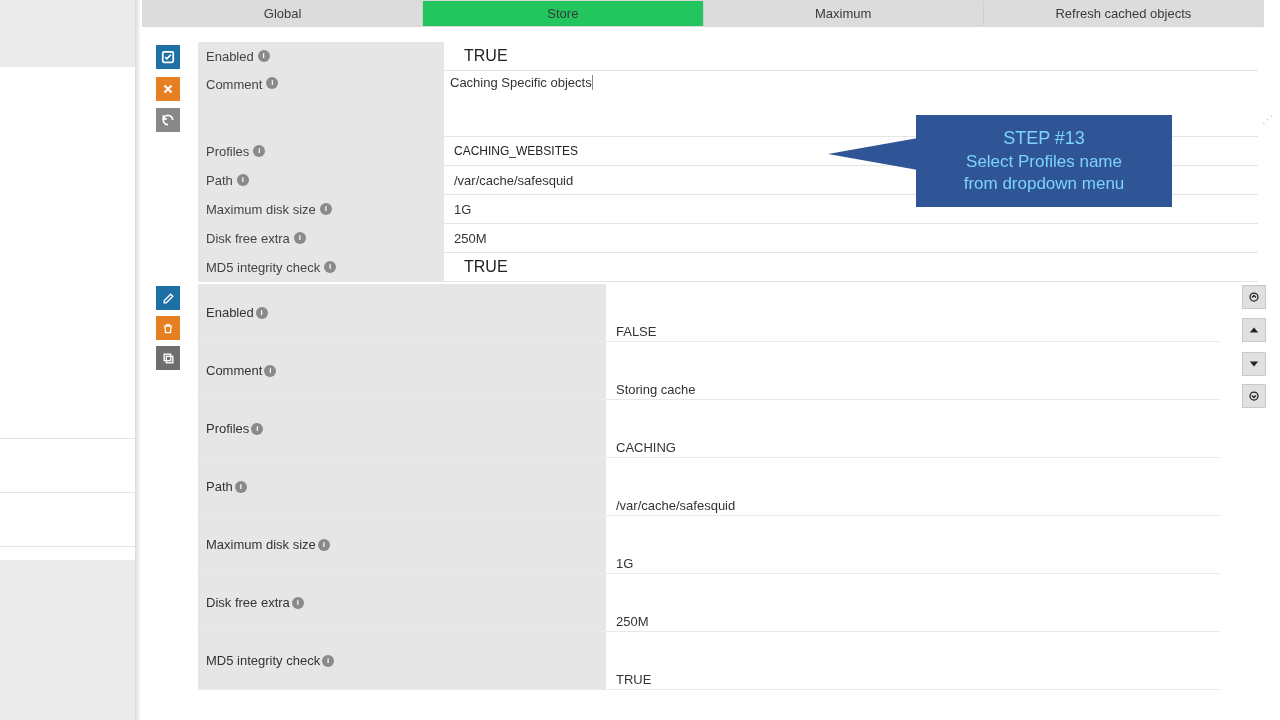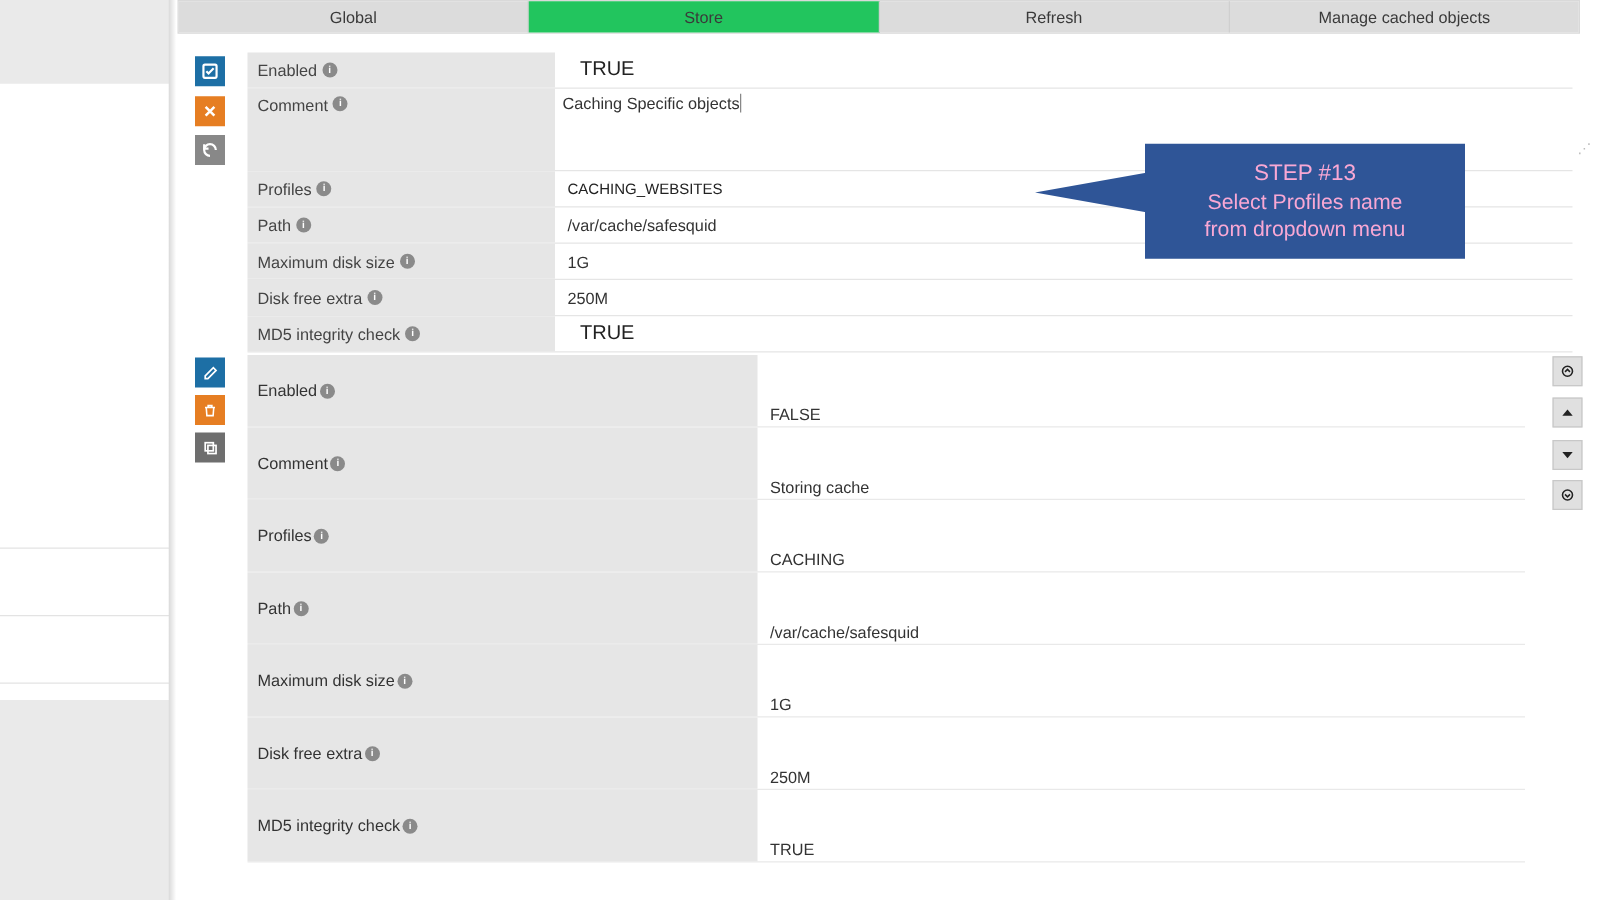--- a/index.html
+++ b/index.html
@@ -52,21 +52,21 @@
   .llab{width:392px;padding:2px 8px;display:flex;align-items:center;}
   .lval{flex:1;padding:2px 10px;margin-top:38px;}
 
   
   .sqbtn{position:absolute;right:14px;width:22px;height:22px;background:#e0e0e0;border:1px solid #c8c8c8;display:flex;align-items:center;justify-content:center;color:#333;font-weight:bold;cursor:pointer;}
 
   
   .info{display:inline-flex;align-items:center;justify-content:center;width:12px;height:12px;border-radius:50%;background:#8a8a8a;color:#fff;font-size:8px;font-weight:bold;margin-left:2px;line-height:12px;}
 
   
-  .callout{position:absolute;left:916px;top:115px;width:256px;height:92px;background:#2f5597;color:#f9a8d4;display:flex;flex-direction:column;align-items:center;justify-content:center;font-size:17px;line-height:1.3;text-align:center;}
+  .callout{position:absolute;left:916px;top:115px;width:256px;height:92px;background:#2f5597;color:#7dd3fc;display:flex;flex-direction:column;align-items:center;justify-content:center;font-size:17px;line-height:1.3;text-align:center;}
   .callout .title{font-size:18px;}
   .callout-arrow{position:absolute;left:828px;top:138px;width:0;height:0;border-top:16px solid transparent;border-bottom:16px solid transparent;border-right:90px solid #2f5597;}
 
   
   svg{display:block;}
 </style>
 </head>
 <body>
 <div id="stage">
 
@@ -74,22 +74,22 @@
     <div class="lg1"></div>
     <div class="lg2"></div>
     <div class="lg3"></div>
     <div class="lg4"></div>
   </div>
   <div class="leftshadow"></div>
 
   <div class="tabs">
     <div class="tab">Global</div>
     <div class="tab active">Store</div>
-    <div class="tab">Refresh</div>
-    <div class="tab">Manage cached objects</div>
+    <div class="tab">Maximum</div>
+    <div class="tab">Refresh cached objects</div>
   </div>
 
   <div class="iconcol ic-blue" style="top:45px">
     <svg width="14" height="14" viewBox="0 0 24 24" fill="none" stroke="#fff" stroke-width="3">
         <rect x="3" y="3" width="18" height="18" rx="2"></rect>
         <path d="M7 12l3 3 7-7"></path>
       </svg>
   </div>
   <div class="iconcol ic-orange" style="top:77px">
     <svg width="12" height="12" viewBox="0 0 24 24" stroke="#fff" stroke-width="4">

